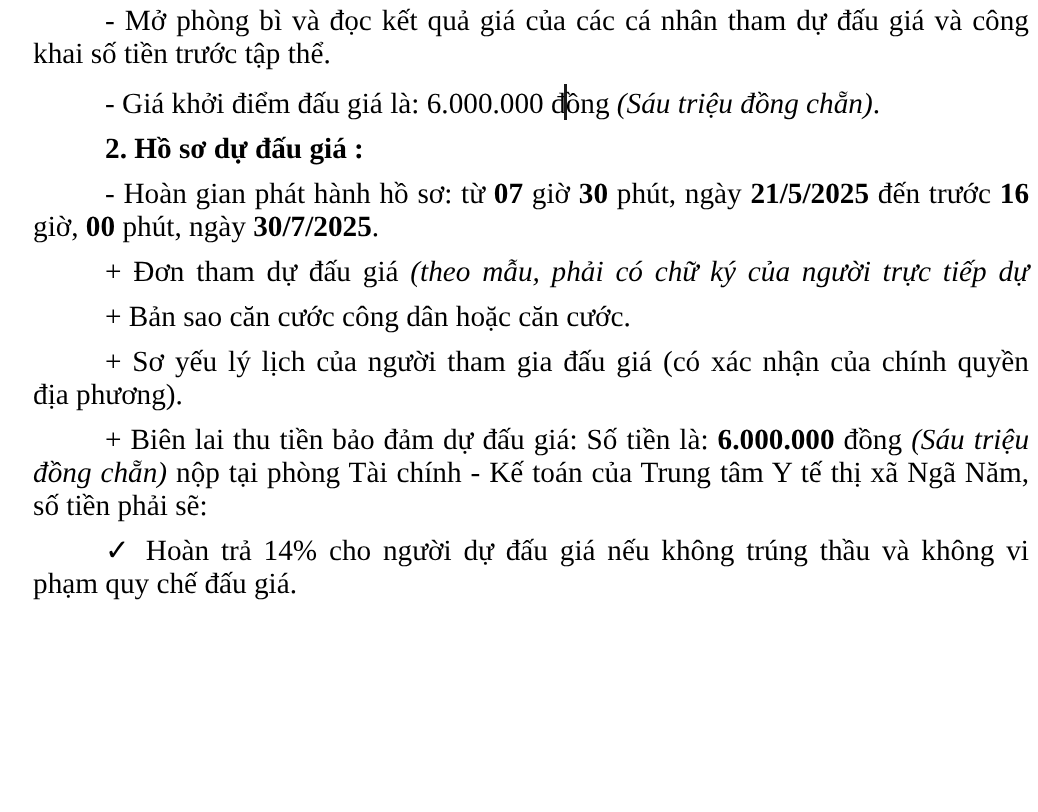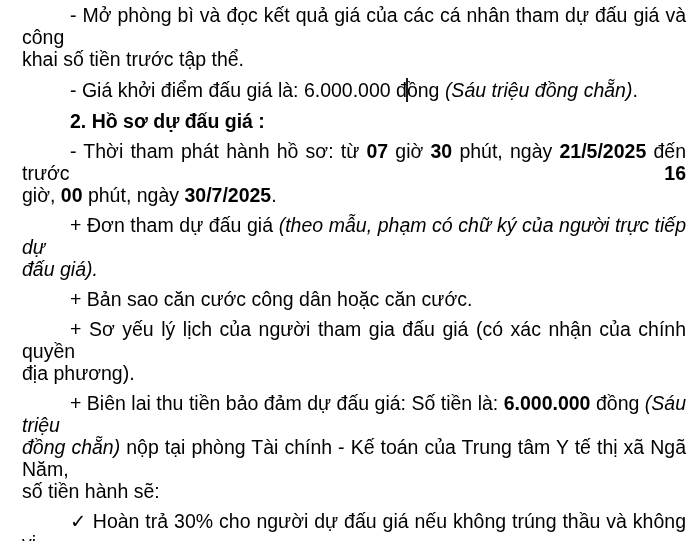--- a/index.html
+++ b/index.html
@@ -10,21 +10,21 @@
   body {
     width: 692px;
     height: 541px;
     overflow: hidden;
   }
   .page {
     box-sizing: border-box;
     width: 692px;
     height: 541px;
     padding: 4px 6px 0 22px;
-    font-family: Liberation Sans, sans-serif;
+    font-family: Liberation Serif, serif;
     font-size: 19.5px;
     line-height: 22px;
     color: #000000;
     background: #ffffff;
   }
   .para { margin: 8px 0 0 0; }
   .para:first-child { margin-top: 0; }
   .para.indent .ln:first-child { text-indent: 48px; }
   .ln {
     text-align: left;
@@ -56,36 +56,35 @@
     </div>
     <div class="para indent">
       <div class="ln"><span class="seg">- Giá khởi điểm đấu giá là: 6.000.000 đ</span><span class="caret" style="background: rgb(26, 26, 26);"></span><span class="seg">ồng </span><span class="seg i">(Sáu triệu đồng chẵn)</span><span class="seg">.</span></div>
     </div>
     <div class="para indent">
       <div class="ln"><span class="seg b">2. Hồ sơ dự đấu giá :</span></div>
     </div>
     <div class="para indent">
     </div>
     <div class="para indent">
-      <div class="ln just"><span class="seg">- Thời tham phát hành hồ sơ: từ </span><span class="seg b">07</span><span class="seg"> giờ </span><span class="seg b">30</span><span class="seg"> phút, ngày </span><span class="seg b">21/5/2025</span><span class="seg"> đến trước </span><span class="seg b">16</span></div>
+      <div class="ln just"><span class="seg">- Hoàn gian phát hành hồ sơ: từ </span><span class="seg b">07</span><span class="seg"> giờ </span><span class="seg b">30</span><span class="seg"> phút, ngày </span><span class="seg b">21/5/2025</span><span class="seg"> đến trước </span><span class="seg b">16</span></div>
       <div class="ln"><span class="seg">giờ, </span><span class="seg b">00</span><span class="seg"> phút, ngày </span><span class="seg b">30/7/2025</span><span class="seg">.</span></div>
     </div>
     <div class="para indent">
-      <div class="ln just"><span class="seg">+ Đơn tham dự đấu giá </span><span class="seg i">(theo mẫu, phạm có chữ ký của người trực tiếp dự</span></div>
-      <div class="ln"><span class="seg i">đấu giá).</span></div>
+      <div class="ln just"><span class="seg">+ Đơn tham dự đấu giá </span><span class="seg i">(theo mẫu, phải có chữ ký của người trực tiếp dự</span></div>
     </div>
     <div class="para indent">
       <div class="ln"><span class="seg">+ Bản sao căn cước công dân hoặc căn cước.</span></div>
     </div>
     <div class="para indent">
       <div class="ln just"><span class="seg">+ Sơ yếu lý lịch của người tham gia đấu giá (có xác nhận của chính quyền</span></div>
       <div class="ln"><span class="seg">địa phương).</span></div>
     </div>
     <div class="para indent">
       <div class="ln just"><span class="seg">+ Biên lai thu tiền bảo đảm dự đấu giá: Số tiền là: </span><span class="seg b">6.000.000</span><span class="seg"> đồng </span><span class="seg i">(Sáu triệu</span></div>
       <div class="ln just"><span class="seg i">đồng chẵn)</span><span class="seg"> nộp tại phòng Tài chính - Kế toán của Trung tâm Y tế thị xã Ngã Năm,</span></div>
-      <div class="ln"><span class="seg">số tiền hành sẽ:</span></div>
+      <div class="ln"><span class="seg">số tiền phải sẽ:</span></div>
     </div>
     <div class="para indent">
-      <div class="ln just"><span class="seg">✓ Hoàn trả 30% cho người dự đấu giá nếu không trúng thầu và không vi</span></div>
+      <div class="ln just"><span class="seg">✓ Hoàn trả 14% cho người dự đấu giá nếu không trúng thầu và không vi</span></div>
       <div class="ln"><span class="seg">phạm quy chế đấu giá.</span></div>
     </div>
   </div>
 
 </body></html>

